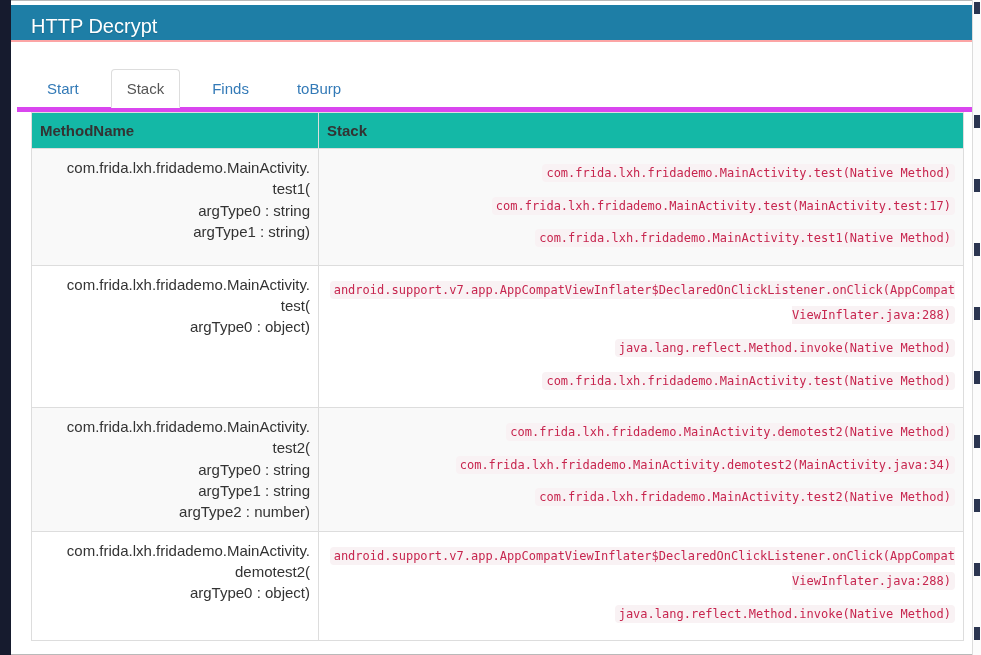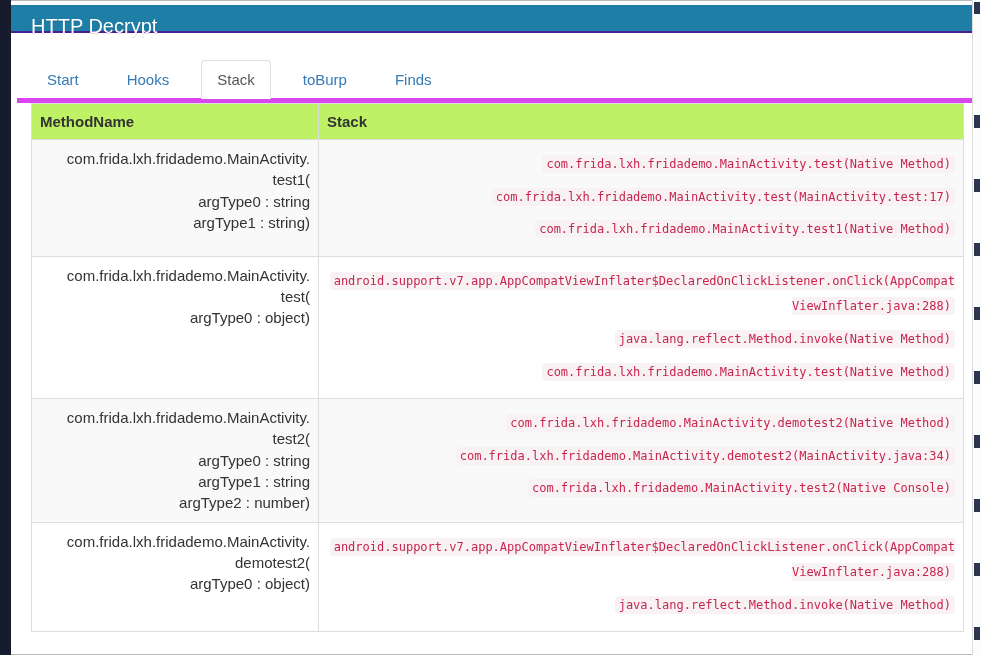--- a/index.html
+++ b/index.html
@@ -32,23 +32,23 @@
   }
   .right-strip .dots {
     position: absolute; top: 115px; bottom: 0; left: 1px; right: 1px;
     background: repeating-linear-gradient(to bottom, #2b3550 0 13px, transparent 13px 64px);
   }
 
   .content { position: absolute; left: 11px; top: 0; right: 9px; bottom: 0; overflow: hidden; }
 
   
   .navbar {
-    margin-top: 5px; height: 28px;
+    margin-top: 5px; height: 37px;
     background: var(--header-bg, #1e7ea6);
-    border-bottom: 2px solid #4c1d95;
+    border-bottom: 2px solid #fca5a5;
   }
   .brand {
     display: inline-block; color: #fff; font-size: 20px;
     line-height: 43px; padding-left: 20px;
     text-shadow: 0 1px 1px rgba(0,0,0,.15);
   }
 
   
   .nav-tabs {
     margin: 27px 0 0 6px; padding: 0 0 0 14px;
@@ -74,21 +74,21 @@
 
   
   table.stack-table {
     margin: 0 8px 0 20px; width: calc(100% - 28px);
     border-collapse: collapse; table-layout: fixed;
   }
   .stack-table th, .stack-table td {
     border: 1px solid #ddd; text-align: left; vertical-align: top;
   }
   .stack-table th {
-    font-size: 15px; color: #333; padding: 9px 8px; background: #bef264;
+    font-size: 15px; color: #333; padding: 9px 8px; background: #14b8a6;
   }
   .stack-table td { padding: 8px; text-align: right; }
   .stack-table col.c-method { width: 287px; }
   .stack-table tbody tr:nth-child(odd) { background: #f9f9f9; }
   td.method-cell {
     font-size: 15px; color: #333; line-height: 1.42; white-space: pre-line;
     word-break: break-word;
   }
   td.stack-cell { padding-top: 10px; }
   .stack-line { margin-bottom: 7px; line-height: 1.6; }
@@ -107,21 +107,21 @@
   <div class="right-strip">
     <div class="dots"></div>
   </div>
 
   <div class="content">
 
     <div class="navbar">
       <span class="brand">HTTP Decrypt</span>
     </div>
 
-    <ul class="nav-tabs" id="tab-bar"><li><a>Start</a></li><li><a>Hooks</a></li><li class="active"><a>Stack</a></li><li><a>toBurp</a></li><li><a>Finds</a></li></ul>
+    <ul class="nav-tabs" id="tab-bar"><li><a>Start</a></li><li class="active"><a>Stack</a></li><li><a>Finds</a></li><li><a>toBurp</a></li></ul>
 
 
     <table class="stack-table">
       <colgroup>
           <col class="c-method">
           <col class="c-stack">
         </colgroup>
       <thead>
         <tr>
           <th>MethodName</th>
@@ -152,21 +152,21 @@
           </tr>
           <tr>
             <td class="method-cell">com.frida.lxh.fridademo.MainActivity.
 test2(
 argType0 : string
 argType1 : string
 argType2 : number)</td>
             <td class="stack-cell">
               <div class="stack-line"><code>com.frida.lxh.fridademo.MainActivity.demotest2(Native Method)</code></div>
               <div class="stack-line"><code>com.frida.lxh.fridademo.MainActivity.demotest2(MainActivity.java:34)</code></div>
-              <div class="stack-line"><code>com.frida.lxh.fridademo.MainActivity.test2(Native Console)</code></div>
+              <div class="stack-line"><code>com.frida.lxh.fridademo.MainActivity.test2(Native Method)</code></div>
             </td>
           </tr>
           <tr>
             <td class="method-cell">com.frida.lxh.fridademo.MainActivity.
 demotest2(
 argType0 : object)</td>
             <td class="stack-cell">
               <div class="stack-line"><code>android.support.v7.app.AppCompatViewInflater$DeclaredOnClickListener.onClick(AppCompatViewInflater.java:288)</code></div>
               <div class="stack-line"><code>java.lang.reflect.Method.invoke(Native Method)</code></div>
             </td>

